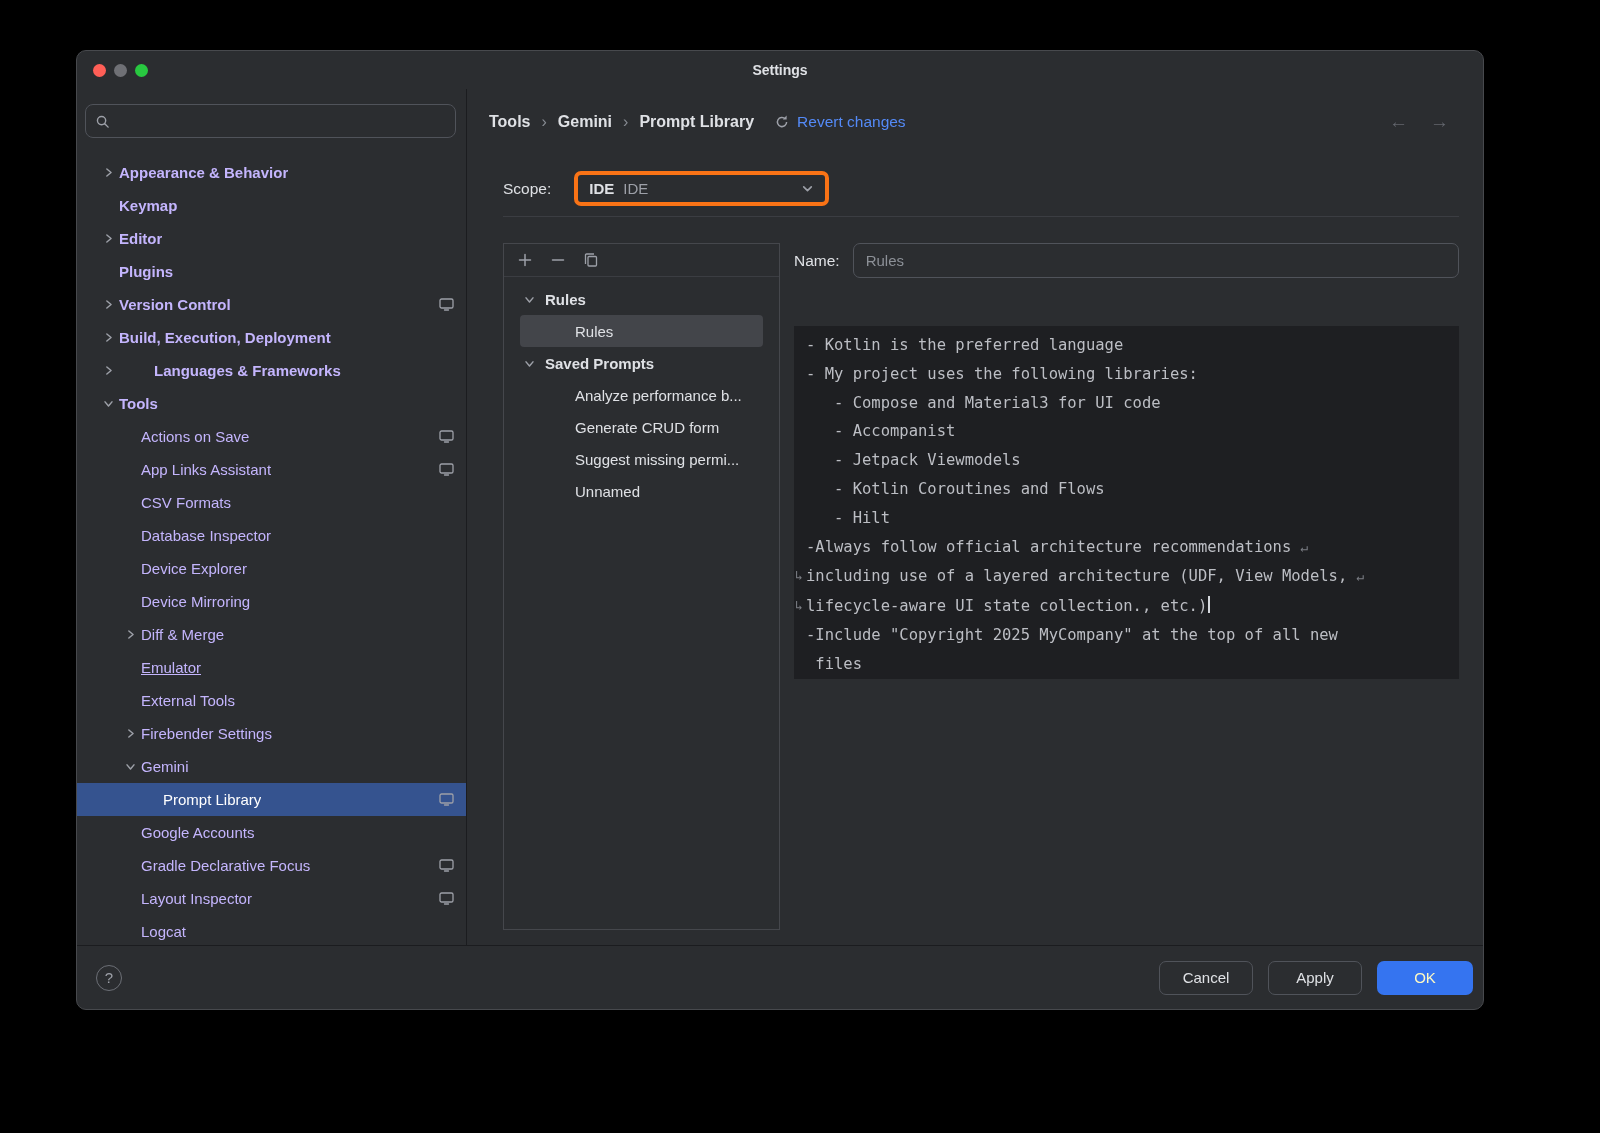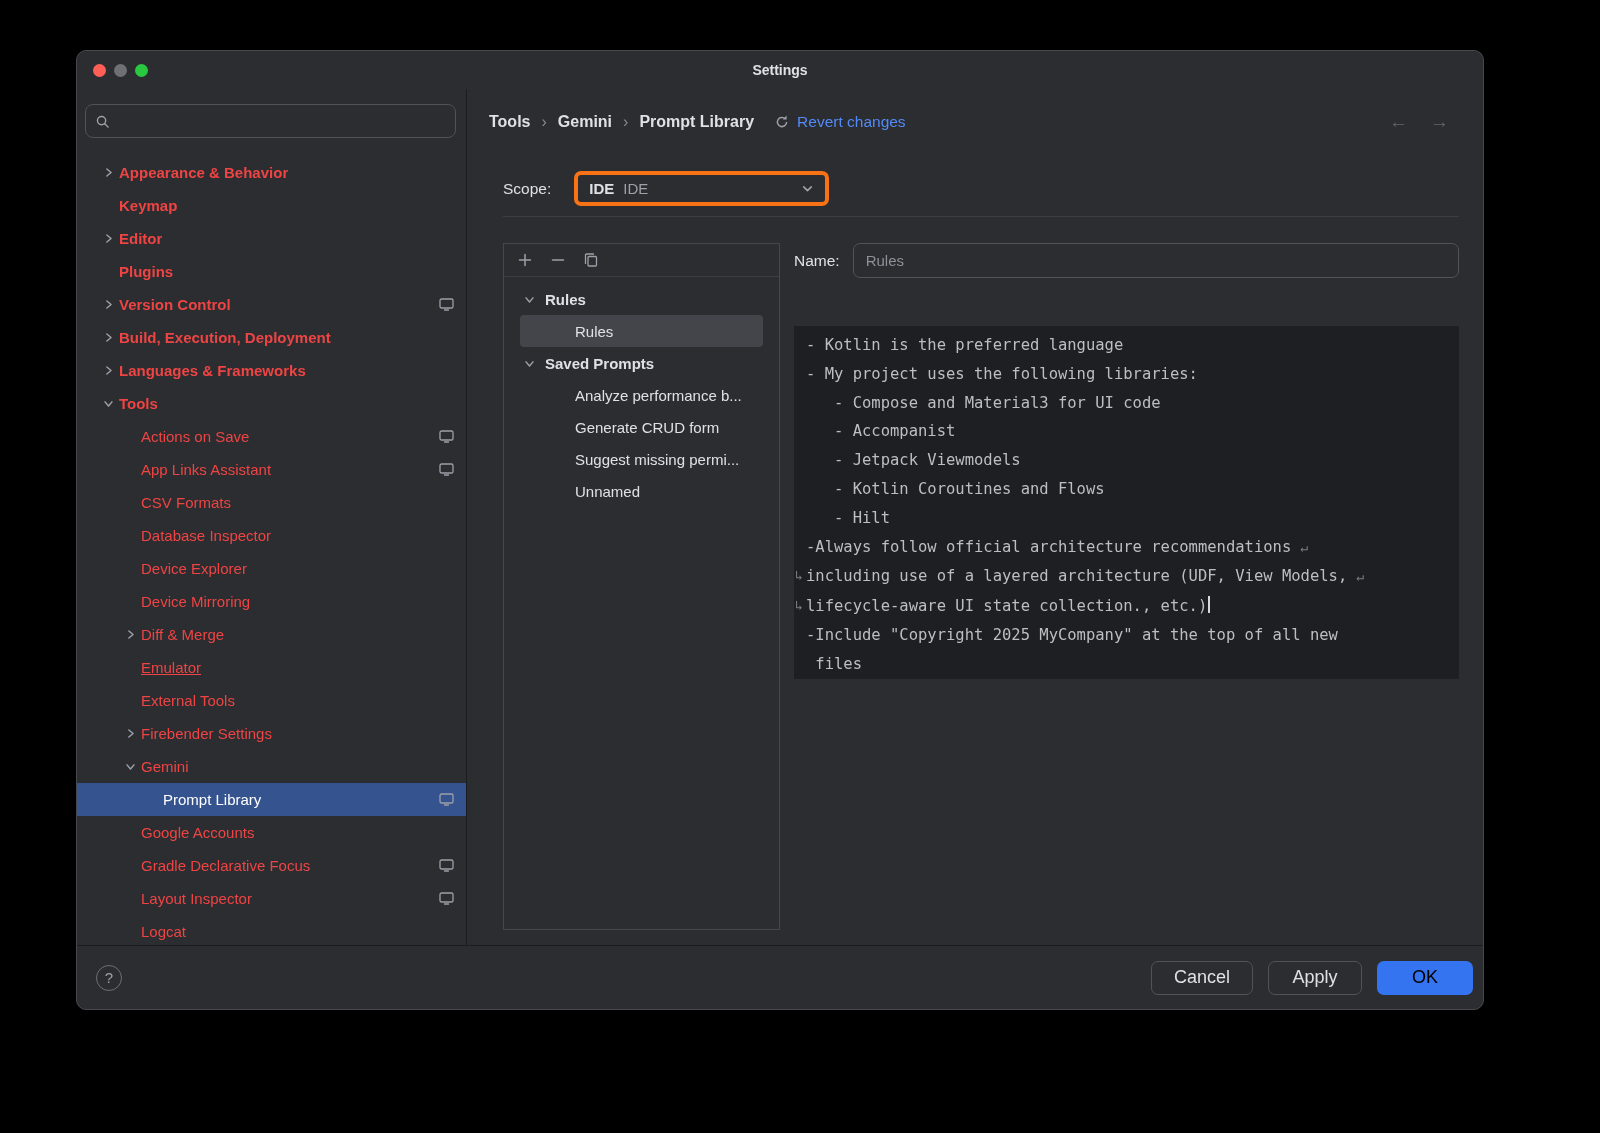--- a/index.html
+++ b/index.html
@@ -20,21 +20,21 @@
   .win-title { font-weight: 700; font-size: 14px; color: #dfe1e5; }
   
   .body { flex: 1; display: flex; min-height: 0; }
   .sidebar { width: 390px; flex: none; border-right: 1px solid #1b1c1f; display: flex; flex-direction: column; }
   .search-box {
     margin: 15px 10px 0 8px; height: 34px; border: 1px solid #50535a; border-radius: 8px;
     display: flex; align-items: center; padding: 0 9px; gap: 7px; background: #2b2d30;
   }
   .search-box input { flex: 1; background: transparent; border: none; outline: none; color: #dfe1e5; font-size: 14px; font-family: inherit; }
   .sidebar-tree { margin-top: 18px; flex: 1; overflow: hidden; }
-  .tree-row { height: 33px; display: flex; align-items: center; font-size: 15px; color: #ef4444; padding-right: 12px; white-space: nowrap; }
+  .tree-row { height: 33px; display: flex; align-items: center; font-size: 15px; color: #c4b5fd; padding-right: 12px; white-space: nowrap; }
   .tree-row.bold { font-weight: 700; }
   .tree-row.selected { background: #35538f; color: #fff; }
   .tree-row .chevron { width: 22px; min-width: 22px; display: flex; align-items: center; justify-content: center; }
   .tree-label { overflow: hidden; text-overflow: ellipsis; }
   .row-icon { margin-left: auto; display: flex; align-items: center; }
   
   .content { flex: 1; display: flex; flex-direction: column; min-width: 0; }
   .crumb-row { display: flex; align-items: center; padding: 22px 20px 12px 22px; }
   .breadcrumb { display: flex; align-items: center; }
   .crumb { font-weight: 700; font-size: 16px; color: #dfe1e5; }
@@ -81,25 +81,25 @@
   .wrap-start { position: absolute; left: -11px; }
   .caret { display: inline-block; width: 2px; height: 17px; background: #d6d9de; vertical-align: -2px; margin-left: 1px; }
   
   .footer { height: 64px; flex: none; border-top: 1px solid #1b1c1f; display: flex; align-items: center; padding: 0 10px 0 19px; }
   .help-btn {
     width: 26px; height: 26px; border-radius: 50%; border: 1.5px solid #6c6f76; color: #9da0a8;
     display: flex; align-items: center; justify-content: center; font-size: 15px; cursor: pointer;
   }
   .btns { margin-left: auto; display: flex; gap: 15px; }
   .btn {
-    height: 34px; min-width: 94px; padding: 0 22px; border-radius: 7px; font-size: 18px;
+    height: 34px; min-width: 94px; padding: 0 22px; border-radius: 7px; font-size: 15px;
     display: flex; align-items: center; justify-content: center; cursor: pointer; font-family: inherit;
   }
   .btn.secondary { border: 1px solid #50535a; color: #dfe1e5; background: transparent; }
-  .btn.primary { background: #3574f0; color: #000000; border: none; min-width: 96px; }
+  .btn.primary { background: #3574f0; color: #fef9c3; border: none; min-width: 96px; }
 </style>
 </head>
 <body>
 
 <div class="stage">
   <div class="window">
 
     <div class="titlebar">
       <div class="traffic">
         <span class="tl" style="background: rgb(255, 95, 87);"></span>
@@ -161,21 +161,21 @@
               </span>
             </div>
             <div class="tree-row bold" style="padding-left: 20px;">
               <span class="chevron">
                 <svg width="11" height="11" viewBox="0 0 12 12">
                   <path d="M4.2 2.2l4.6 3.8-4.6 3.8" fill="none" stroke="#9da0a8" stroke-width="1.6" stroke-linecap="round" stroke-linejoin="round"></path>
                 </svg>
               </span>
               <span class="tree-label">Build, Execution, Deployment</span>
             </div>
-            <div class="tree-row bold" style="padding-left: 20px;">
+            <div class="tree-row bold" style="padding-left: 20px; gap: 35px;">
               <span class="chevron">
                 <svg width="11" height="11" viewBox="0 0 12 12">
                   <path d="M4.2 2.2l4.6 3.8-4.6 3.8" fill="none" stroke="#9da0a8" stroke-width="1.6" stroke-linecap="round" stroke-linejoin="round"></path>
                 </svg>
               </span>
               <span class="tree-label">Languages &amp; Frameworks</span>
             </div>
             <div class="tree-row bold" style="padding-left: 20px;">
               <span class="chevron">
                 <svg width="11" height="11" viewBox="0 0 12 12" style="transform:rotate(90deg)">

